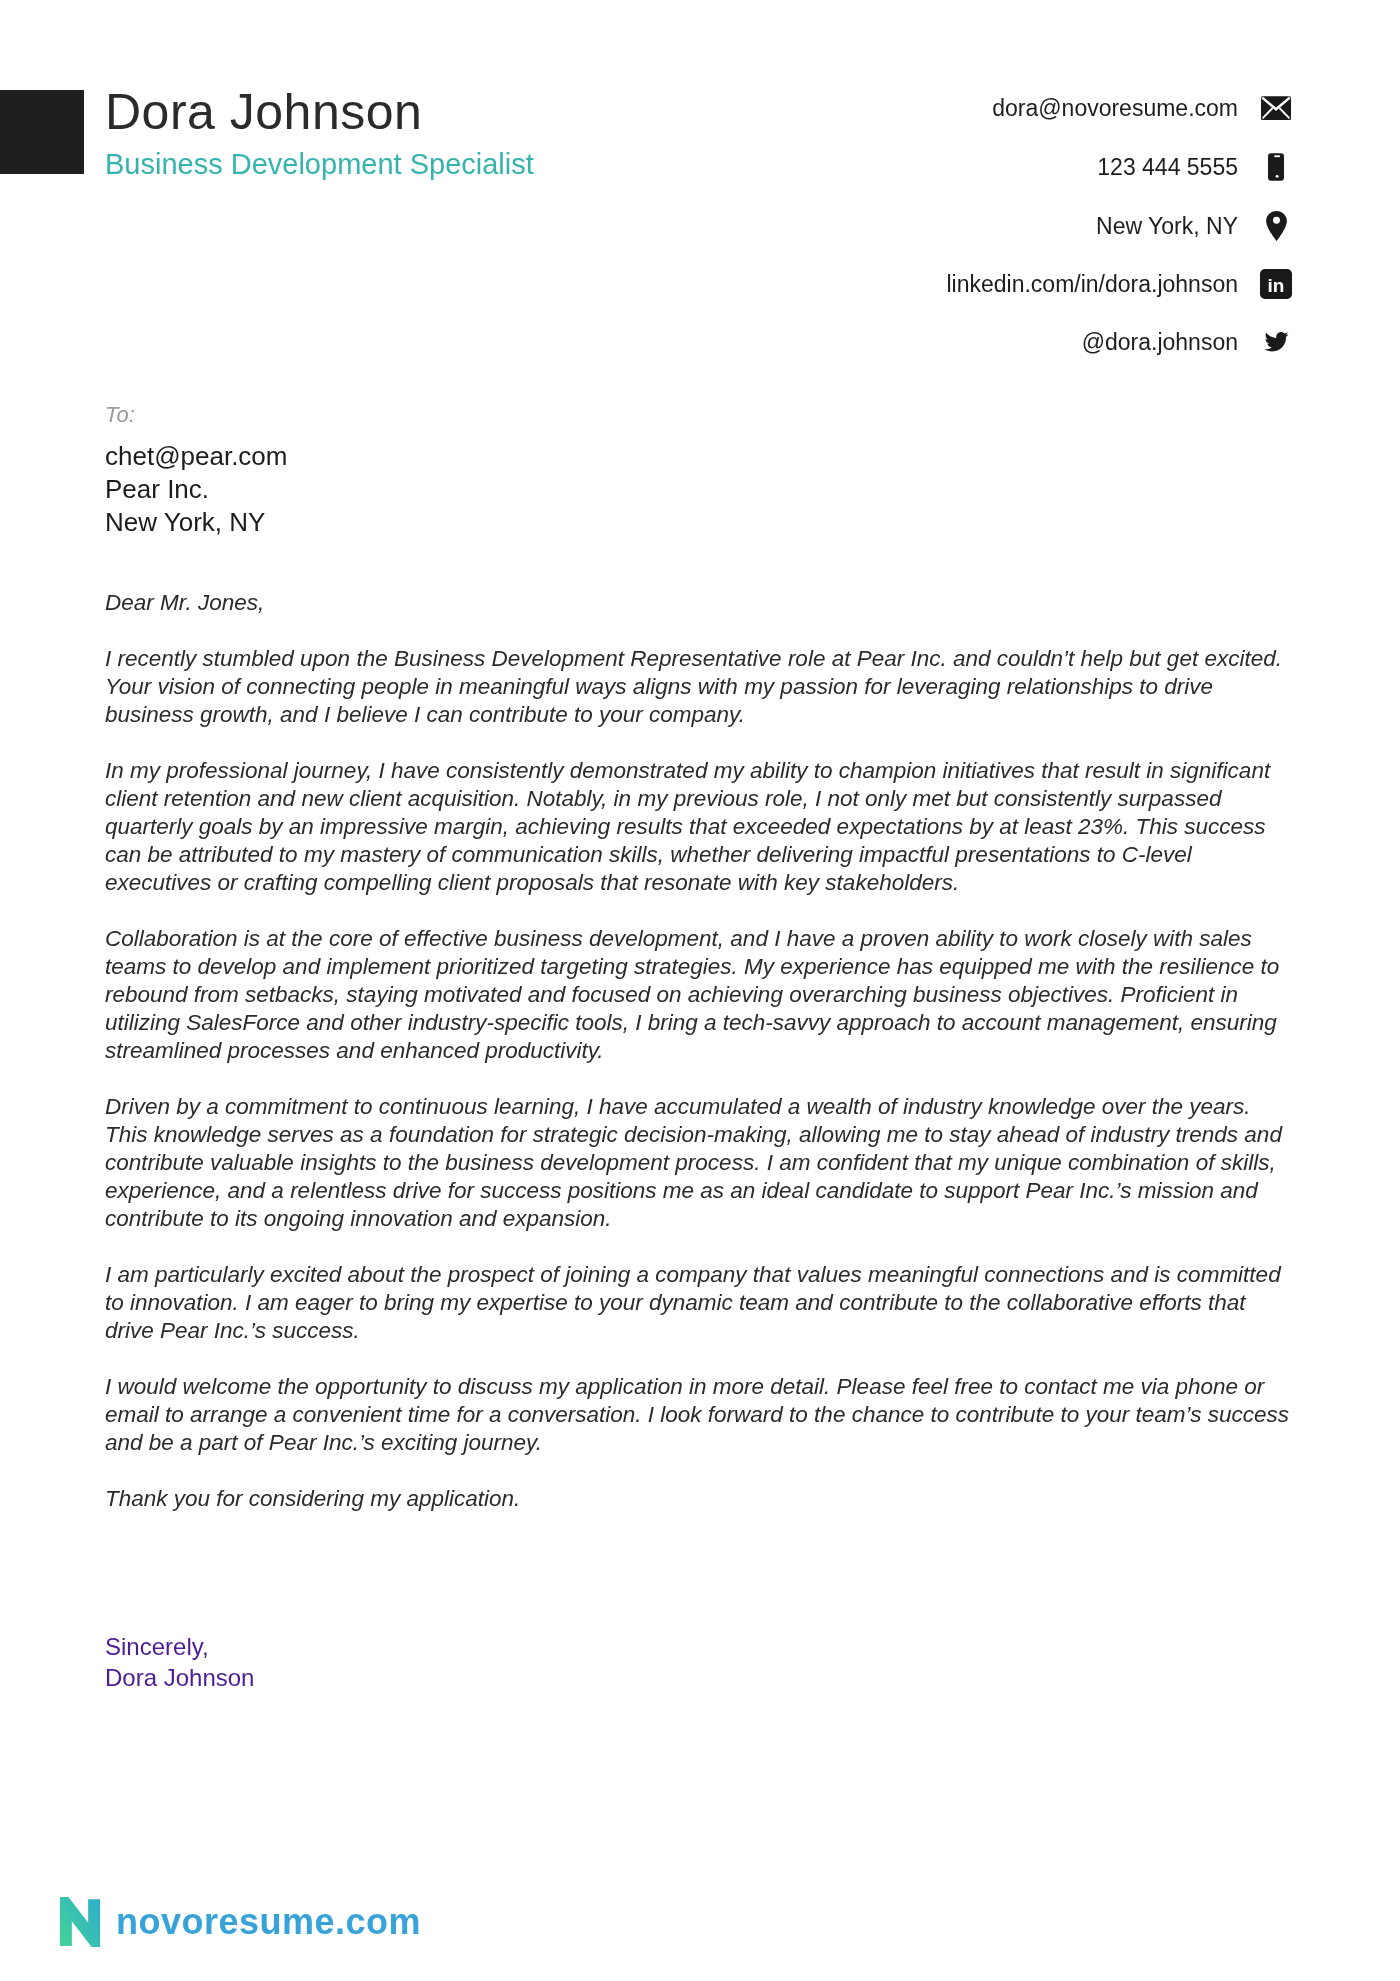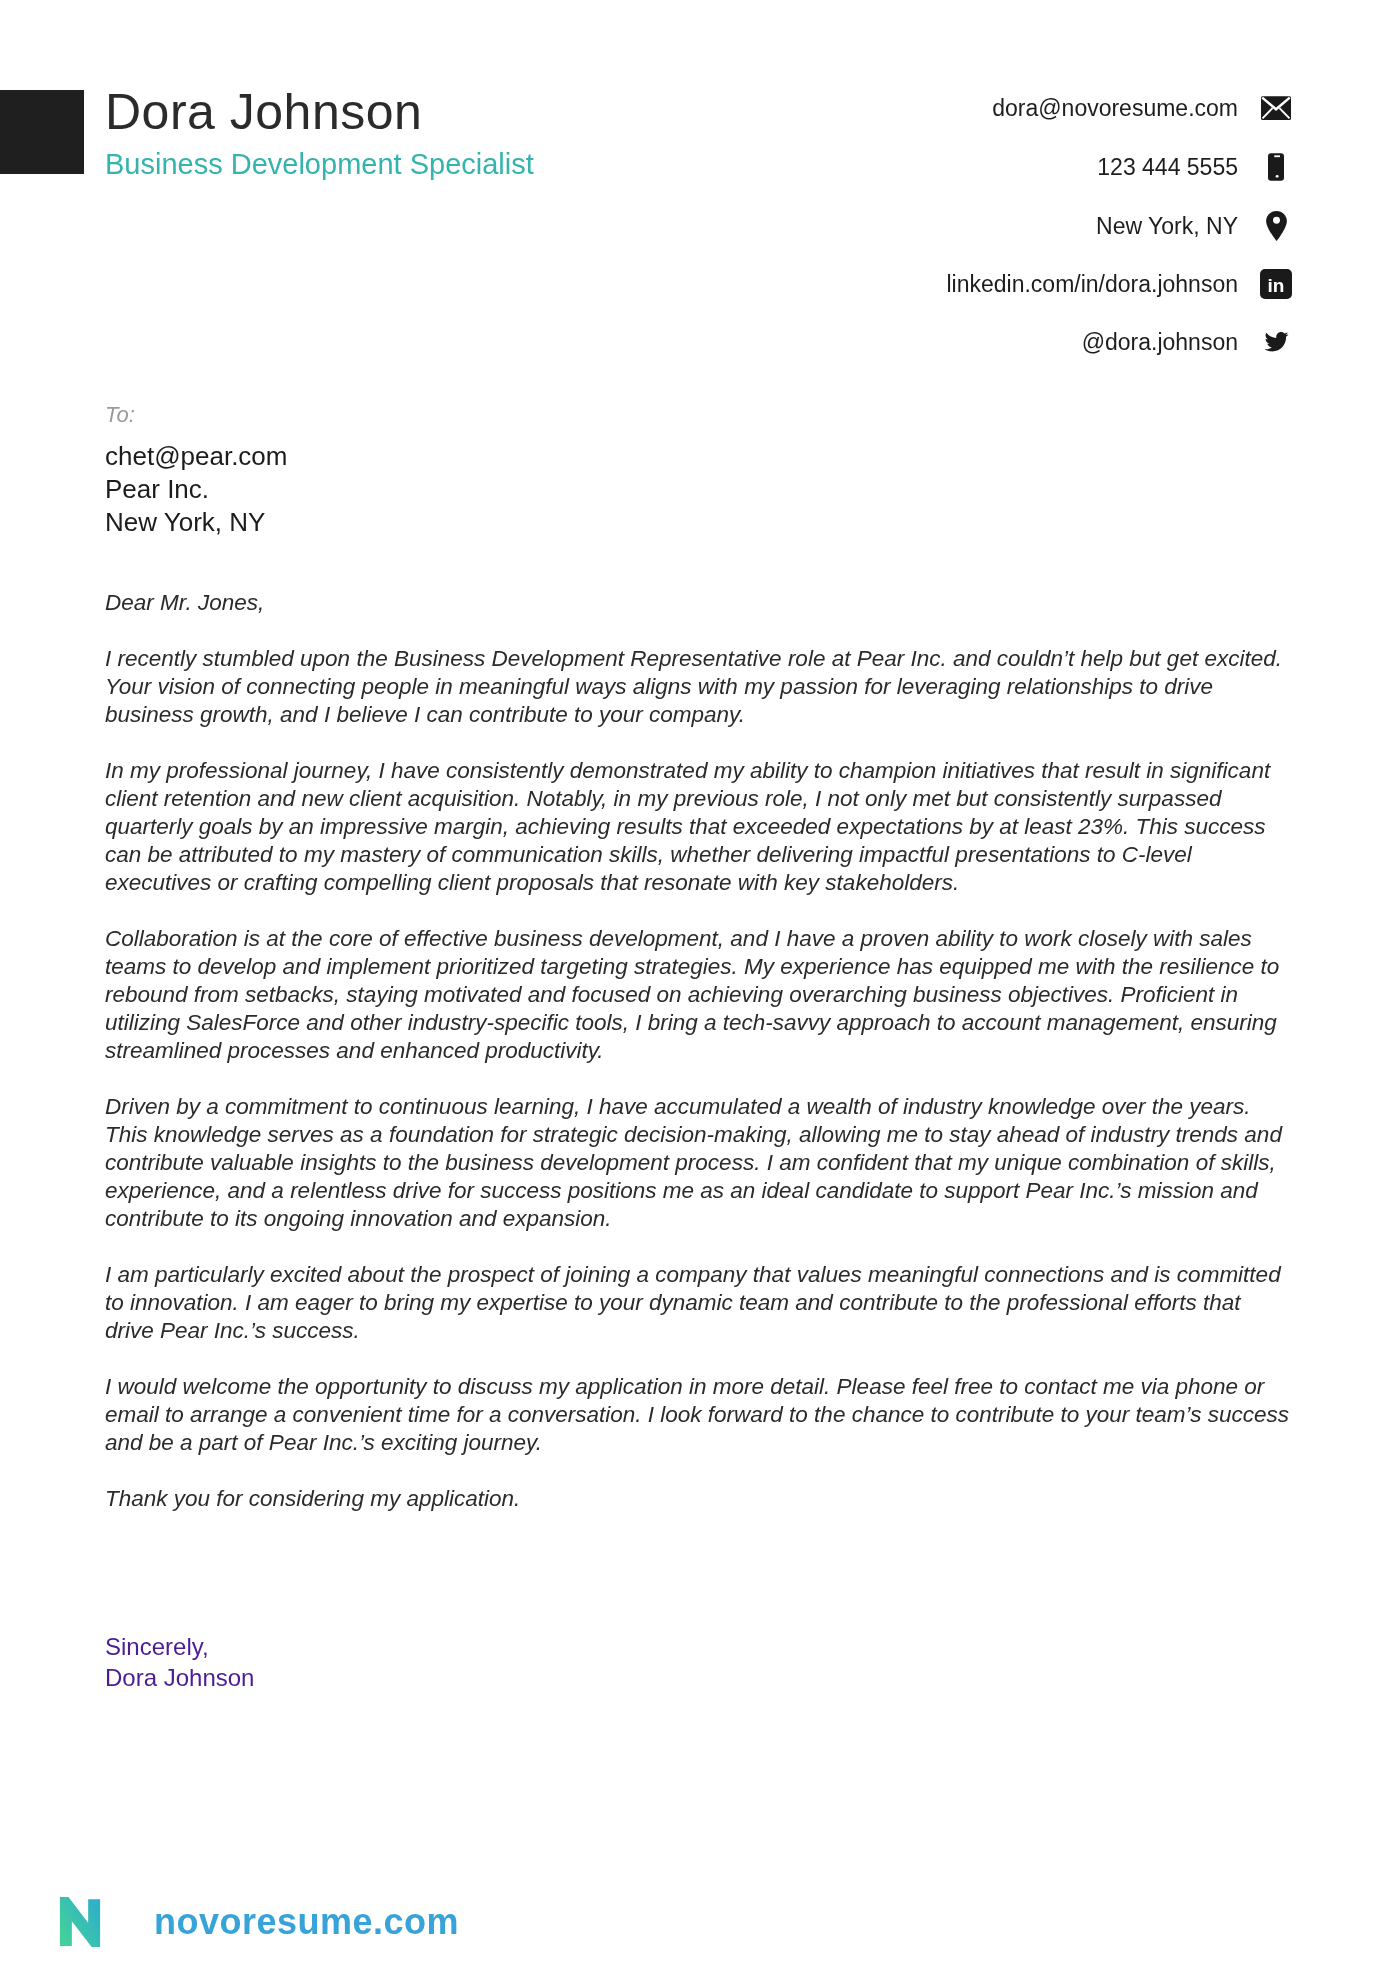--- a/index.html
+++ b/index.html
@@ -55,21 +55,21 @@
   }
   .salutation { margin-bottom:28px !important; }
   .closing { margin-top:118px; }
   .closing div { font-size:24px; line-height:31px; color:#4c1d95; }
 
   .footer-logo {
     position:absolute; left:58px; bottom:34px;
     display:flex; align-items:center; gap:14px; cursor:pointer;
   }
   .brand-text {
-    font-size:36px; font-weight:bold; color:#38a3d8; letter-spacing:0.5px; line-height:1;margin-left:38px;
+    font-size:36px; font-weight:bold; color:#38a3d8; letter-spacing:0.5px; line-height:1;
   }
 </style>
 </head>
 <body>
 
 <div class="page">
 
   <div class="black-square"></div>
 
   <div class="header">
@@ -132,21 +132,21 @@
     <div class="recipient-line">Pear Inc.</div>
     <div class="recipient-line">New York, NY</div>
   </div>
 
   <div class="letter">
     <p class="salutation">Dear Mr. Jones,</p>
     <p>I recently stumbled upon the Business Development Representative role at Pear Inc. and couldn’t help but get excited. Your vision of connecting people in meaningful ways aligns with my passion for leveraging relationships to drive business growth, and I believe I can contribute to your company.</p>
     <p>In my professional journey, I have consistently demonstrated my ability to champion initiatives that result in significant client retention and new client acquisition. Notably, in my previous role, I not only met but consistently surpassed quarterly goals by an impressive margin, achieving results that exceeded expectations by at least 23%. This success can be attributed to my mastery of communication skills, whether delivering impactful presentations to C-level executives or crafting compelling client proposals that resonate with key stakeholders.</p>
     <p>Collaboration is at the core of effective business development, and I have a proven ability to work closely with sales teams to develop and implement prioritized targeting strategies. My experience has equipped me with the resilience to rebound from setbacks, staying motivated and focused on achieving overarching business objectives. Proficient in utilizing SalesForce and other industry-specific tools, I bring a tech-savvy approach to account management, ensuring streamlined processes and enhanced productivity.</p>
     <p>Driven by a commitment to continuous learning, I have accumulated a wealth of industry knowledge over the years. This knowledge serves as a foundation for strategic decision-making, allowing me to stay ahead of industry trends and contribute valuable insights to the business development process. I am confident that my unique combination of skills, experience, and a relentless drive for success positions me as an ideal candidate to support Pear Inc.’s mission and contribute to its ongoing innovation and expansion.</p>
-    <p>I am particularly excited about the prospect of joining a company that values meaningful connections and is committed to innovation. I am eager to bring my expertise to your dynamic team and contribute to the professional efforts that drive Pear Inc.’s success.</p>
+    <p>I am particularly excited about the prospect of joining a company that values meaningful connections and is committed to innovation. I am eager to bring my expertise to your dynamic team and contribute to the collaborative efforts that drive Pear Inc.’s success.</p>
     <p>I would welcome the opportunity to discuss my application in more detail. Please feel free to contact me via phone or email to arrange a convenient time for a conversation. I look forward to the chance to contribute to your team’s success and be a part of Pear Inc.’s exciting journey.</p>
     <p>Thank you for considering my application.</p>
 
     <div class="closing">
       <div>Sincerely,</div>
       <div>Dora Johnson</div>
     </div>
   </div>
 
   <div class="footer-logo">

